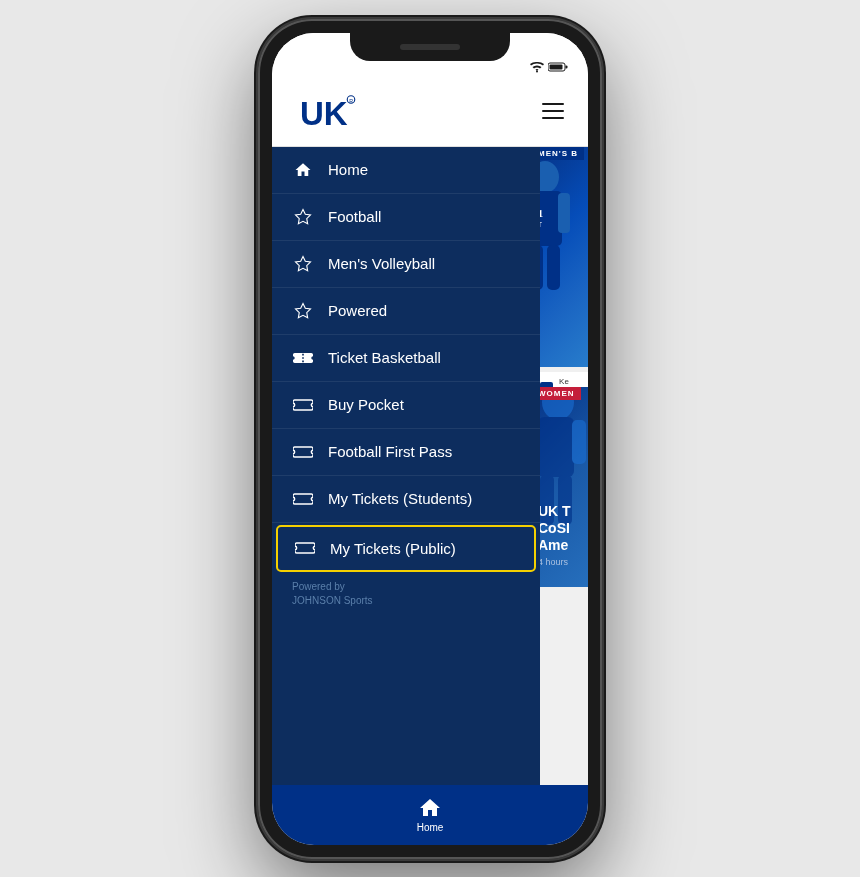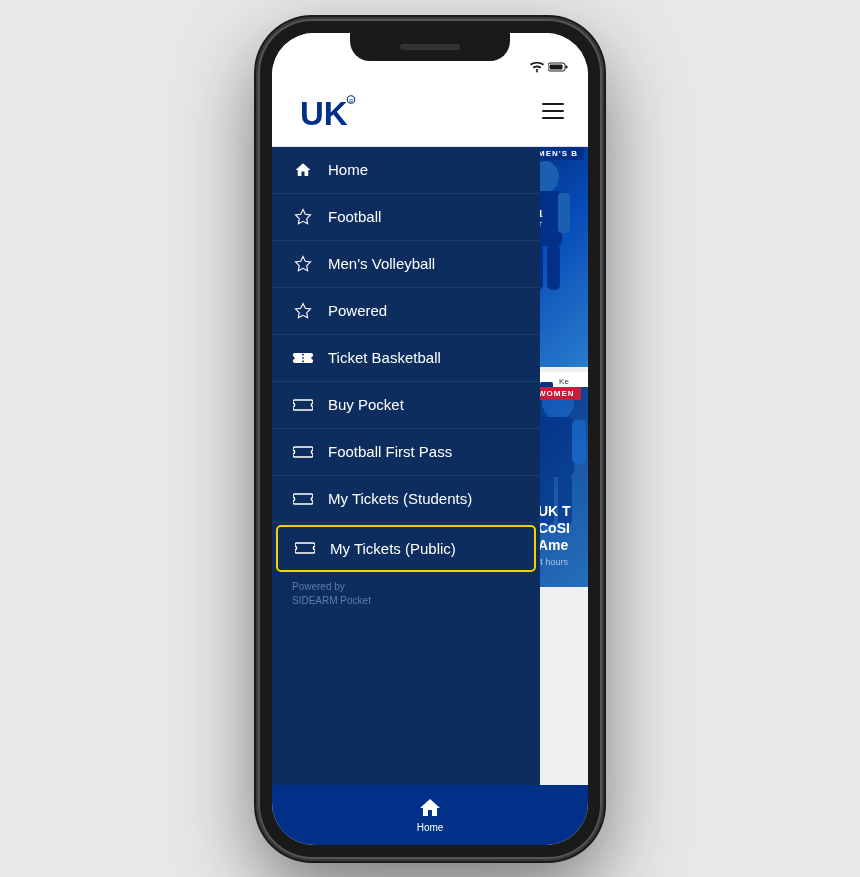--- a/index.html
+++ b/index.html
@@ -548,21 +548,21 @@
             <div class="menu-icon">
               <svg width="20" height="14" viewBox="0 0 24 16" fill="none" stroke="white" stroke-width="1.8">
                 <path d="M22 2H2C.9 2 0 2.9 0 4v2c1.1 0 2 .9 2 2s-.9 2-2 2v2c0 1.1.9 2 2 2h20c1.1 0 2-.9 2-2v-2c-1.1 0-2-.9-2-2s.9-2 2-2V4c0-1.1-.9-2-2-2z"></path>
               </svg>
             </div>
             <span class="menu-label">My Tickets (Public)</span>
           </div>
 
           <div class="powered-by">
             <div>Powered by</div>
-            <div>SIDEARM Pocket</div>
+            <div>JOHNSON Sports</div>
           </div>
         </div>
       </div>
 
       <div class="bottom-nav">
         <div class="bottom-nav-item">
           <svg width="24" height="24" viewBox="0 0 24 24" fill="white">
             <path d="M10 20v-6h4v6h5v-8h3L12 3 2 12h3v8z"></path>
           </svg>
           <span>Home</span>

